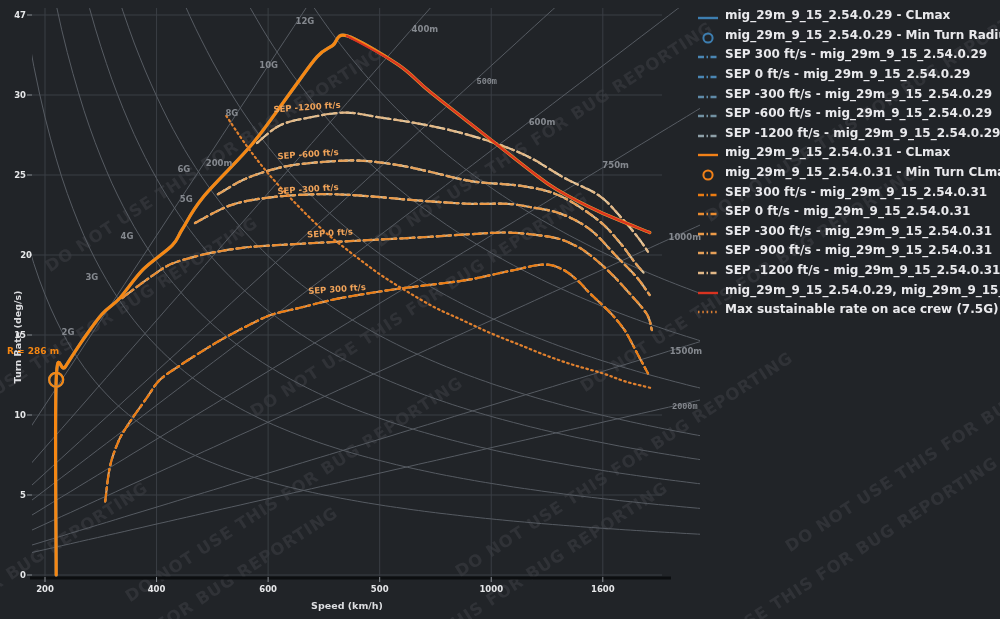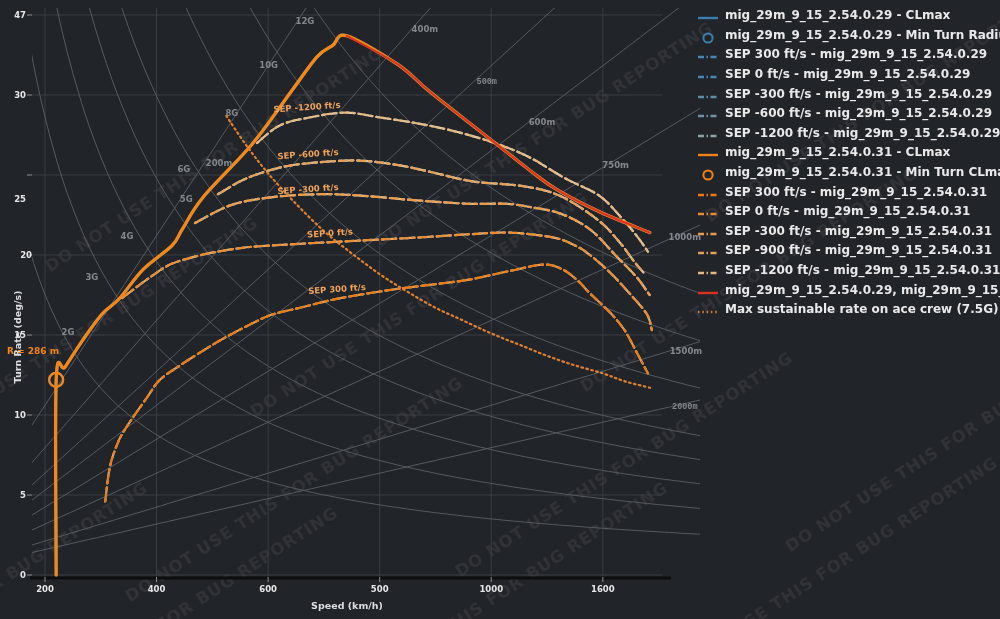--- a/index.html
+++ b/index.html
@@ -132,21 +132,21 @@
       <div class="tick xtick" style="left: 156.56px; top: 584px;">400</div>
       <div class="tick xtick" style="left: 268.12px; top: 584px;">600</div>
       <div class="tick xtick" style="left: 379.68px; top: 584px;">500</div>
       <div class="tick xtick" style="left: 491.24px; top: 584px;">1000</div>
       <div class="tick xtick" style="left: 602.8px; top: 584px;">1600</div>
       <div class="tick ytick" style="left: 26px; top: 575px;">0</div>
       <div class="tick ytick" style="left: 26px; top: 495px;">5</div>
       <div class="tick ytick" style="left: 26px; top: 415px;">10</div>
       <div class="tick ytick" style="left: 26px; top: 335px;">15</div>
       <div class="tick ytick" style="left: 32px; top: 255px;">20</div>
-      <div class="tick ytick" style="left: 26px; top: 175px; margin-top: 24px;">25</div>
+      <div class="tick ytick" style="left: 26px; top: 175px;">25</div>
       <div class="tick ytick" style="left: 26px; top: 95px;">30</div>
       <div class="tick ytick" style="left: 26px; top: 15px;">47</div>
     </div>
   <div id="ann-layer">
       <div class="ann ann-gray" style="left: 50.0202px; top: 331.8px; padding-left: 36px;">2G</div>
       <div class="ann ann-gray" style="left: 91.8552px; top: 277.4px;">3G</div>
       <div class="ann ann-gray" style="left: 126.997px; top: 235.8px;">4G</div>
       <div class="ann ann-gray" style="left: 158.233px; top: 199px; margin-left: 28px;">5G</div>
       <div class="ann ann-gray" style="left: 183.892px; top: 168.6px;">6G</div>
       <div class="ann ann-gray" style="left: 231.863px; top: 112.6px;">8G</div>

